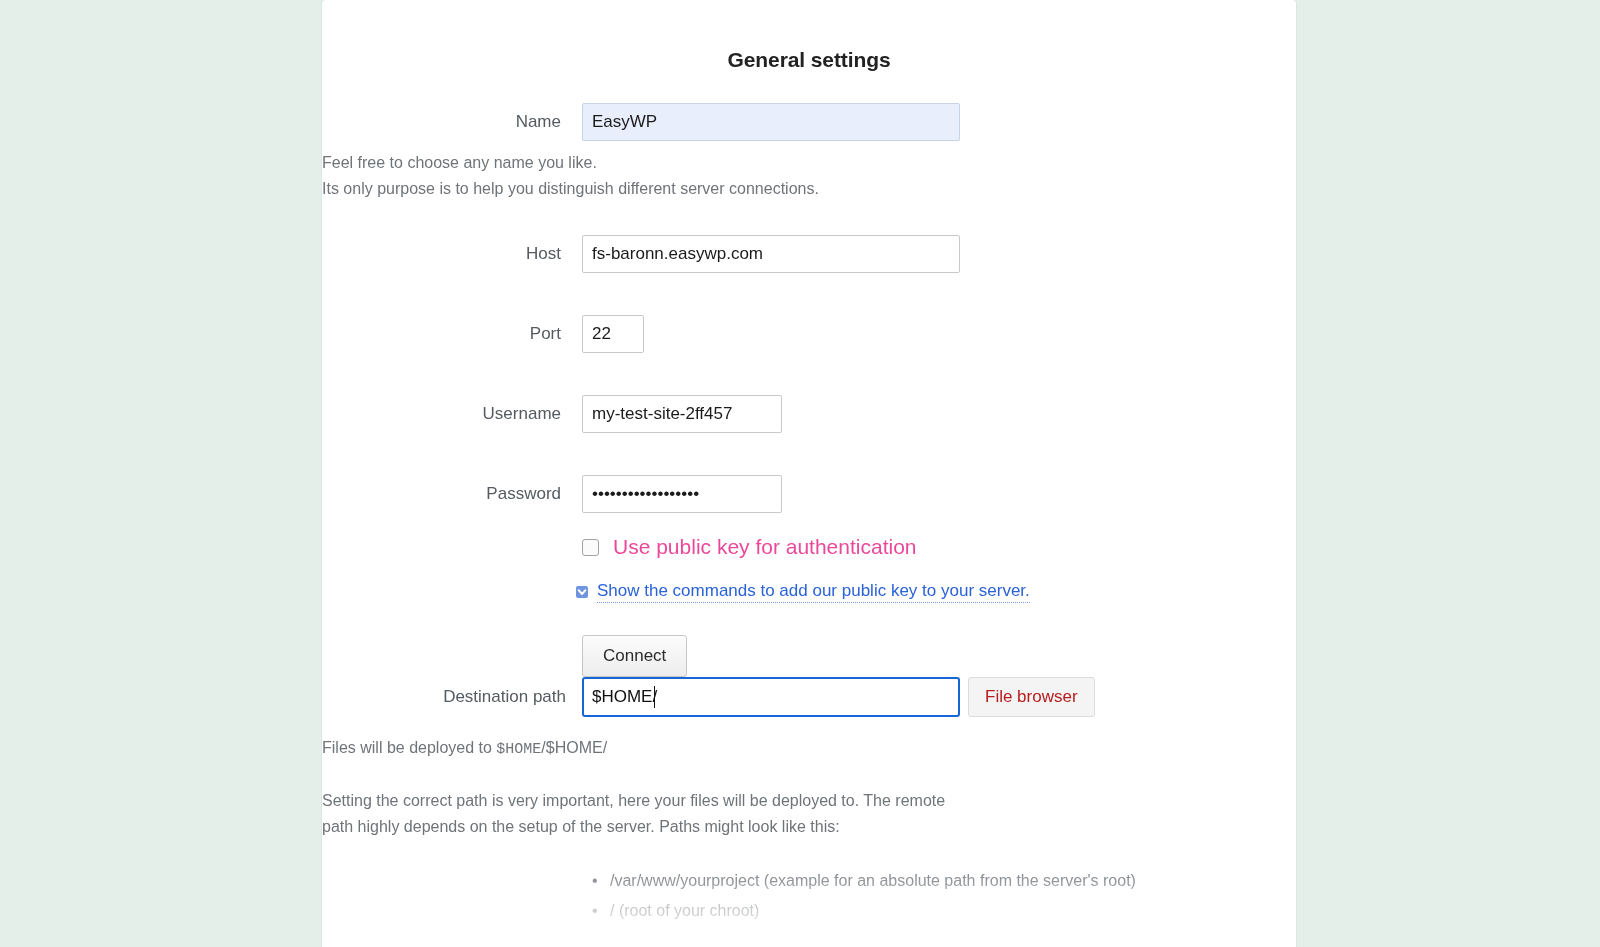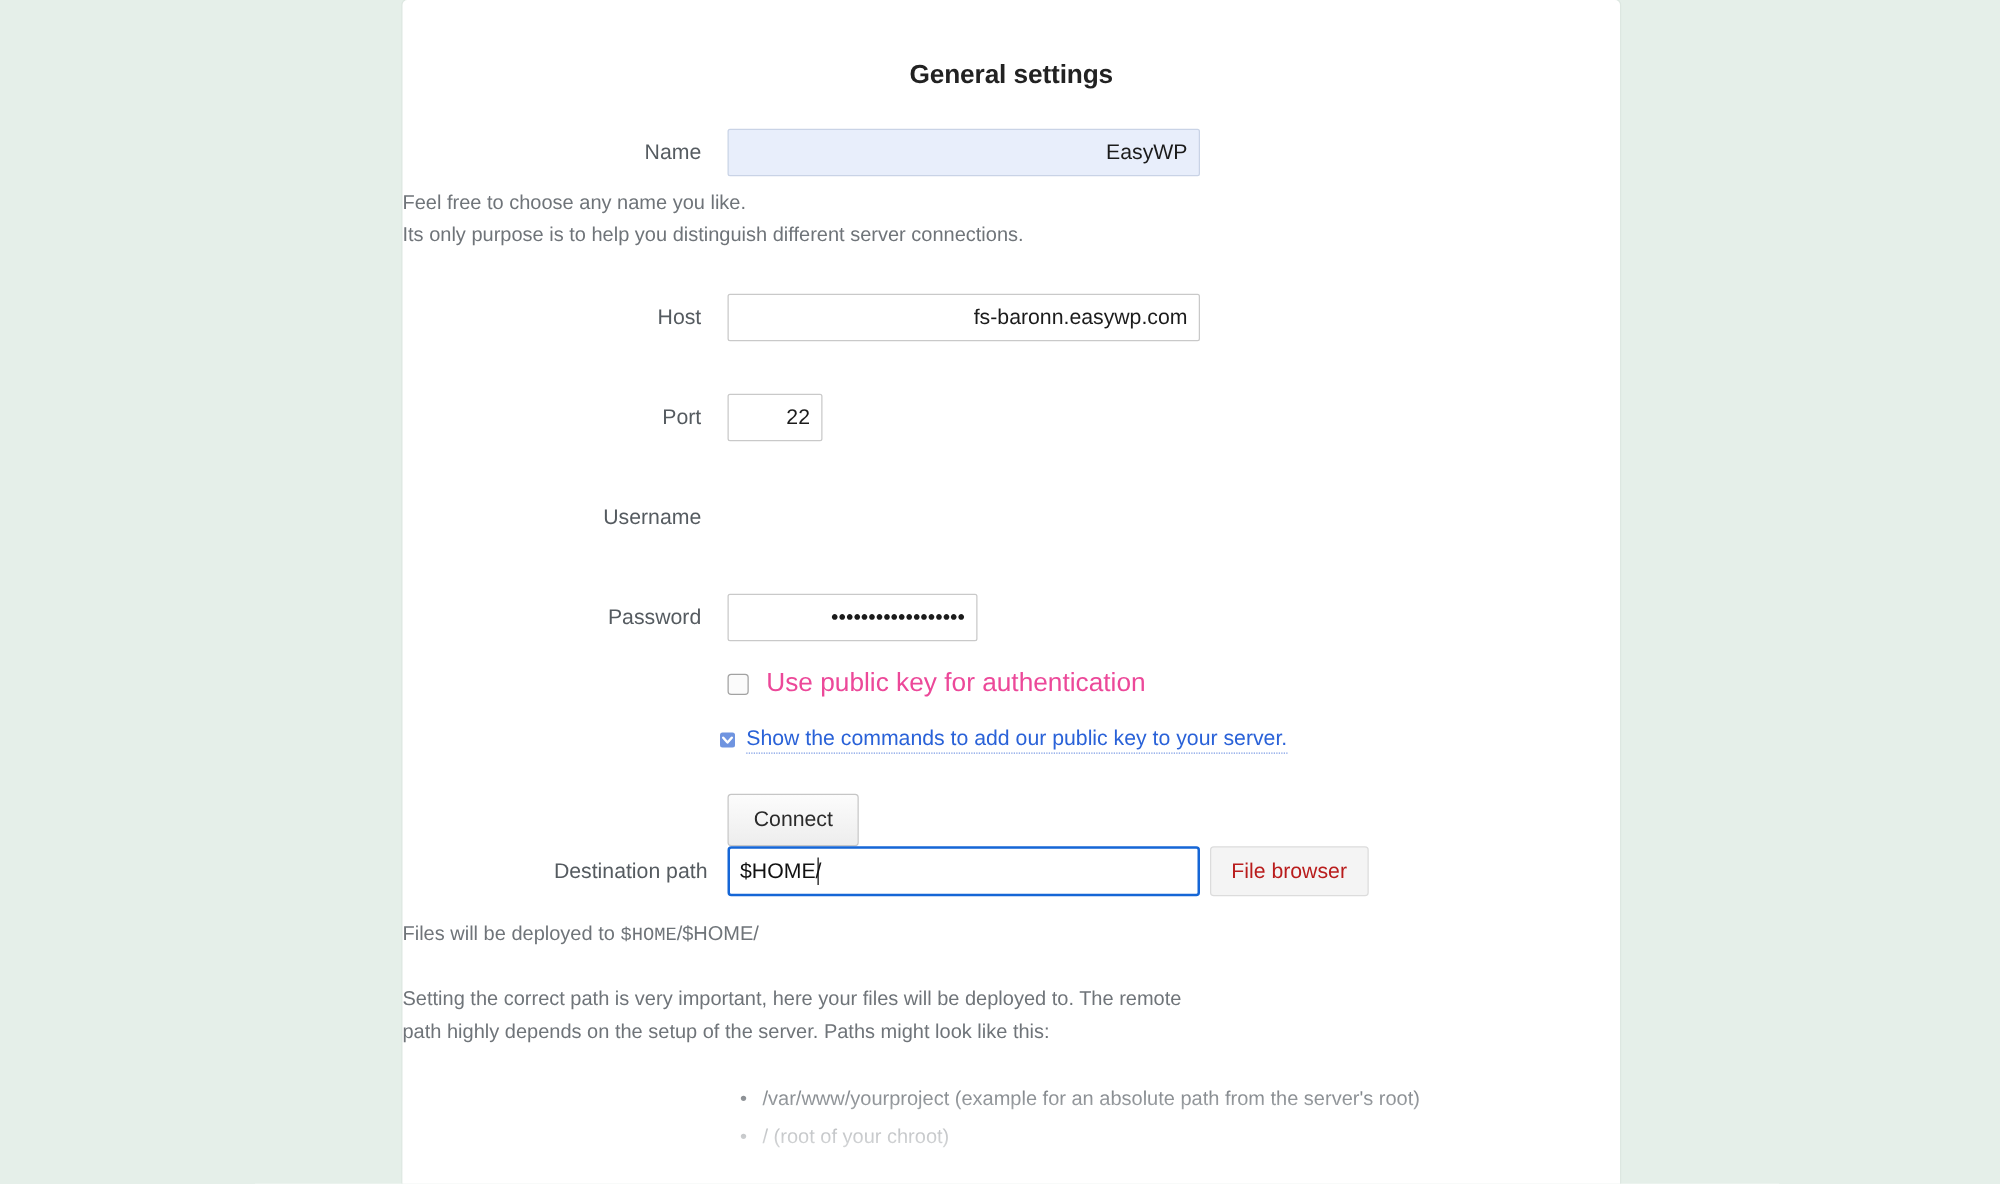--- a/index.html
+++ b/index.html
@@ -90,25 +90,24 @@
   input.txt {
     font-family: "Liberation Sans", sans-serif;
     font-size: 17px;
     color: #1b1b1b;
     height: 38px;
     padding: 0 9px;
     border: 1px solid #c9c9c9;
     border-radius: 2px;
     background: #ffffff;
     outline: none;
-    text-align: right;
   }
   input.txt.wide { width: 378px; }
   input.txt.medium { width: 200px; }
-  input.txt.narrow { width: 76px; }
+  input.txt.narrow { width: 62px; }
 
   input.txt.autofill {
     background: #e8eefb;
     border-color: #c9d3e6;
   }
 
   
   .helper {
     font-size: 16px;
     color: #6f7479;
@@ -297,20 +296,23 @@
         <div class="row-label">Port</div>
         <div class="row-field">
           <input class="txt narrow" type="text" value="22" style="">
         </div>
       </div>
 
       <div style="height:42px"></div>
 
       <div class="row">
         <div class="row-label">Username</div>
+        <div class="row-field">
+          <input class="txt medium" type="text" value="my-test-site-2ff457" style="">
+        </div>
       </div>
 
       <div style="height:42px"></div>
 
       <div class="row">
         <div class="row-label">Password</div>
         <div class="row-field">
           <input class="txt medium" type="text" value="••••••••••••••••••" style="">
         </div>
       </div>

